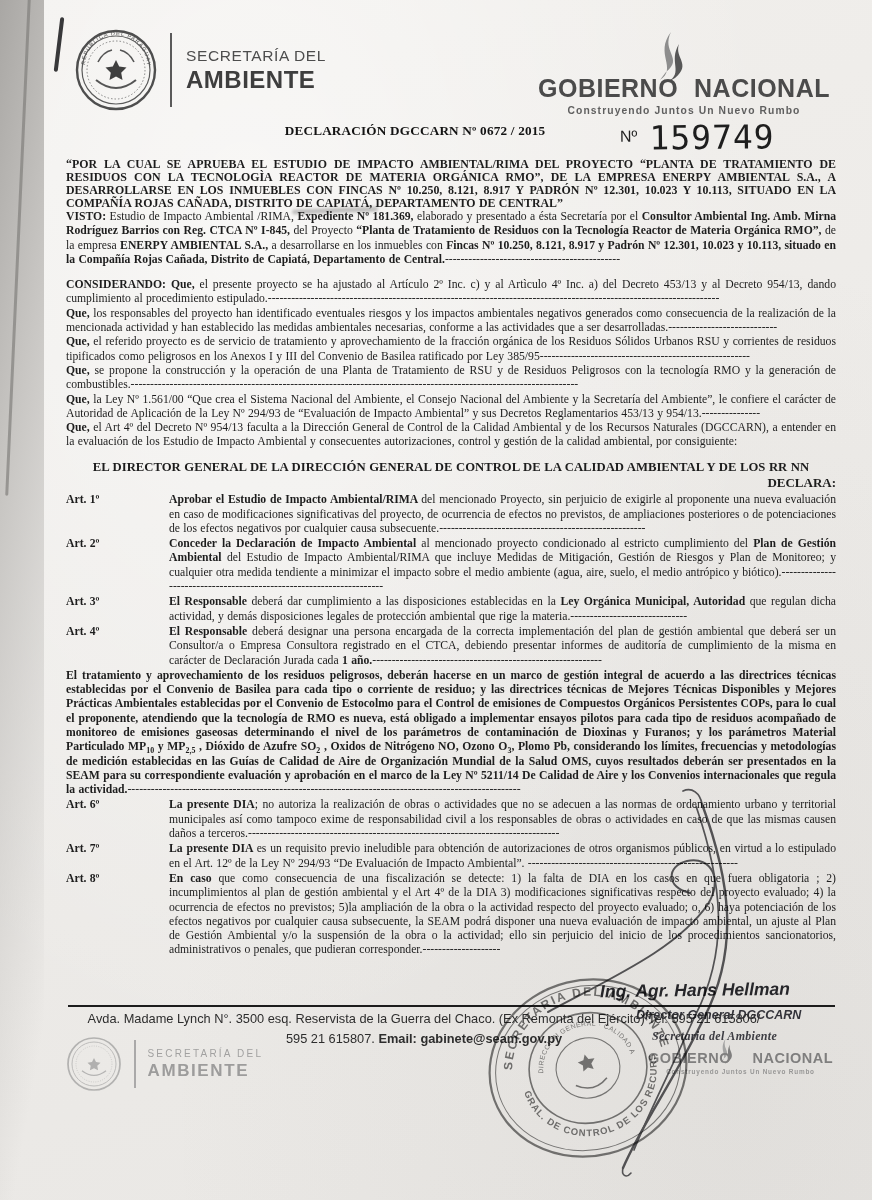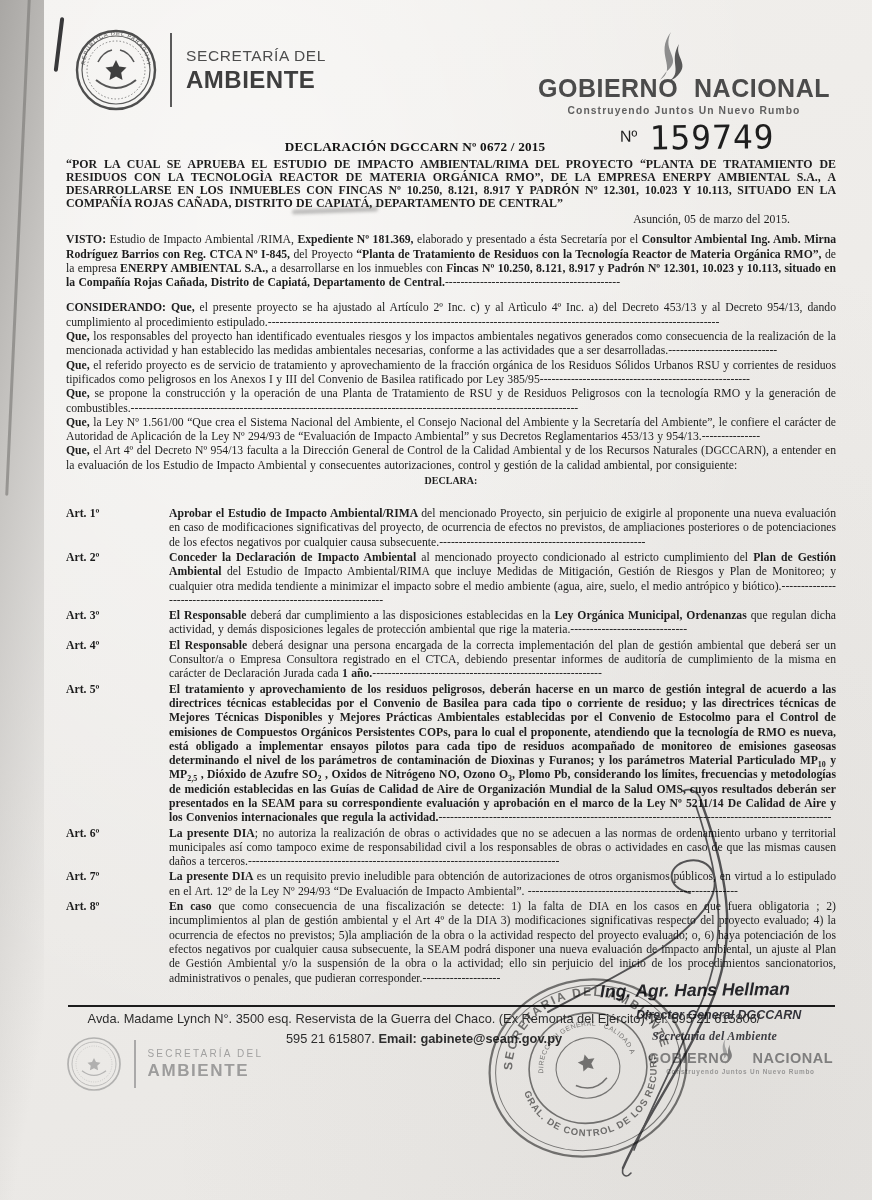--- a/index.html
+++ b/index.html
@@ -29,34 +29,34 @@
   .gn-swoosh{position:absolute;left:108px;top:0;}
   .gn-words{display:flex;justify-content:space-between;margin-top:50px;
         font-family:"Liberation Sans",sans-serif;font-weight:bold;font-size:25px;color:#4b4b4b;
         transform:scaleY(1.05);letter-spacing:.5px;}
   .gn-tagline{margin-top:2px;font-family:"Liberation Sans",sans-serif;font-size:10.3px;font-weight:bold;
         letter-spacing:1.1px;color:#5f5f5f;text-align:center;white-space:nowrap;}
   .stamp-number{position:absolute;left:620px;top:118px;transform:rotate(-.6deg);white-space:nowrap;}
   .stamp-number .no{font-family:"Liberation Sans",sans-serif;font-size:16px;color:#222;vertical-align:8px;margin-right:12px;}
   .stamp-number .digits{font-family:"DejaVu Sans Mono",monospace;font-size:33px;letter-spacing:1px;color:#1e1e1e;}
 
-  .doc-title{position:absolute;left:0;top:139px;width:830px;text-align:center;
+  .doc-title{position:absolute;left:0;top:123px;width:830px;text-align:center;
         font-weight:bold;font-size:13.2px;color:#141414;letter-spacing:.2px;}
 
   
   .body{position:absolute;left:66px;top:158px;width:770px;font-size:11.7px;line-height:14.3px;
         text-align:justify;word-spacing:.4px;}
   p.doc{margin:0;text-align:justify;}
   .b{font-weight:bold;}
   sub{font-size:.68em;line-height:0;}
   .opening{font-weight:bold;font-size:11.9px;line-height:13px;}
   .dateline{text-align:right;padding-right:46px;margin:3px 0 6px 0;}
   .visto-wrap{margin-bottom:11px;}
   .declara-h1{font-weight:bold;text-align:center;font-size:12.7px;line-height:16.5px;margin-top:9px;}
-  .declara-h2{font-weight:bold;text-align:center;font-size:10px;line-height:16px;margin-bottom:18px;}
+  .declara-h2{font-weight:bold;text-align:right;font-size:13px;line-height:16px;margin-bottom:2px;}
   .article{display:flex;margin-bottom:1px;gap:32px;}
   .article-label{width:71px;flex-shrink:0;font-weight:bold;}
   .article-body{flex:1;text-align:justify;}
 
   
   .sig-name{position:absolute;left:600px;top:980px;font-family:"Liberation Sans",sans-serif;
         font-style:italic;font-weight:bold;font-size:17.5px;color:#26262a;transform:rotate(-.8deg);white-space:nowrap;}
   .sig-title{position:absolute;left:636px;top:1008px;font-family:"Liberation Sans",sans-serif;
         font-style:italic;font-weight:bold;font-size:12.5px;color:#33333a;white-space:nowrap;}
   .sig-org{position:absolute;left:652px;top:1029px;font-family:"Liberation Serif",serif;
@@ -121,52 +121,51 @@
   </div>
 
   <div class="stamp-number">
     <span class="no">Nº</span><span class="digits">159749</span>
   </div>
 
   <div class="doc-title">DECLARACIÓN DGCCARN Nº 0672  / 2015</div>
 
   <div class="body">
     <p class="doc opening"><span class="b">“POR LA CUAL SE APRUEBA EL ESTUDIO DE IMPACTO AMBIENTAL/RIMA DEL PROYECTO “PLANTA DE TRATAMIENTO DE RESIDUOS CON LA TECNOLOGÌA REACTOR DE MATERIA ORGÁNICA RMO”, DE LA EMPRESA ENERPY AMBIENTAL S.A.,  A DESARROLLARSE EN LOS INMUEBLES CON FINCAS Nº 10.250, 8.121, 8.917 Y PADRÓN Nº 12.301, 10.023 Y 10.113, SITUADO EN LA COMPAÑÍA ROJAS CAÑADA, DISTRITO DE CAPIATÁ, DEPARTAMENTO DE CENTRAL”</span></p>
-    <div class="dateline">Asunción,   05  de   marzo del 2015.</div>
     <div class="visto-wrap">
       <p class="doc"><span class="b">VISTO: </span><span>Estudio de Impacto Ambiental /RIMA, </span><span class="b">Expediente Nº 181.369, </span><span>elaborado y  presentado a ésta Secretaría por el  </span><span class="b">Consultor Ambiental Ing. Amb. Mirna Rodríguez Barrios con Reg. CTCA Nº I-845, </span><span>del Proyecto </span><span class="b">“Planta de Tratamiento de Residuos con la Tecnología Reactor de Materia Orgánica RMO”, </span><span>de la empresa </span><span class="b">ENERPY AMBIENTAL S.A., </span><span> a desarrollarse en los inmuebles con </span><span class="b">Fincas Nº 10.250, 8.121, 8.917 y Padrón Nº 12.301, 10.023 y 10.113, </span><span class="b">situado en la Compañía Rojas Cañada, Distrito de Capiatá, Departamento de Central.</span><span>---------------------------------------------</span></p>
     </div>
     <div>
         <p class="doc"><span class="b">CONSIDERANDO: Que,</span><span> el presente proyecto se ha ajustado al Artículo 2º Inc. c) y al Artìculo  4º Inc. a) del Decreto 453/13 y al Decreto 954/13, dando cumplimiento al procedimiento estipulado.</span><span>--------------------------------------------------------------------------------------------------------------------</span></p>
         <p class="doc"><span class="b">Que,</span><span> los responsables del proyecto han identificado eventuales riesgos y los impactos ambientales negativos generados como consecuencia de la realización de la mencionada actividad y han establecido las medidas ambientales necesarias, conforme a las actividades  que a ser desarrolladas.</span><span>----------------------------</span></p>
         <p class="doc"><span class="b">Que,</span><span> el referido proyecto es de servicio de tratamiento y aprovechamiento de la fracción orgánica de los Residuos Sólidos Urbanos RSU y corrientes de residuos tipificados como peligrosos en los Anexos I y III del Convenio de Basilea ratificado por Ley 385/95</span><span>------------------------------------------------------</span></p>
         <p class="doc"><span class="b">Que,</span><span> se propone la construcción y la operación de una Planta de Tratamiento de RSU y de Residuos Peligrosos con la tecnología  RMO y la generación de combustibles.</span><span>-------------------------------------------------------------------------------------------------------------------</span></p>
         <p class="doc"><span class="b">Que,</span><span> la Ley Nº 1.561/00 “Que crea el Sistema Nacional del Ambiente, el Consejo Nacional del Ambiente y la Secretaría del Ambiente”,  le confiere el carácter de Autoridad de Aplicación de la Ley Nº 294/93 de “Evaluación de Impacto Ambiental” y sus Decretos Reglamentarios 453/13 y 954/13.</span><span>---------------</span></p>
         <p class="doc"><span class="b">Que,</span><span> el Art 4º del Decreto Nº 954/13 faculta a la Dirección General de Control de la Calidad Ambiental y de los Recursos Naturales (DGCCARN), a entender en la evaluación de los Estudio de Impacto Ambiental y consecuentes autorizaciones, control  y gestión de la calidad ambiental, por consiguiente:</span></p>
       </div>
+    <div class="declara-h1">EL DIRECTOR GENERAL DE LA DIRECCIÓN GENERAL DE CONTROL DE LA CALIDAD AMBIENTAL Y DE LOS RR NN</div>
     <div class="declara-h2">DECLARA:</div>
     <div>
         <div class="article">
           <div class="article-label">Art. 1º</div>
           <div class="article-body"><span class="b">Aprobar el Estudio de Impacto Ambiental/RIMA </span><span>del mencionado Proyecto, sin perjuicio de exigirle al proponente una nueva evaluación en caso de modificaciones significativas del proyecto, de ocurrencia de efectos no previstos, de ampliaciones posteriores o de potenciaciones de los efectos negativos por cualquier causa subsecuente.</span><span>-----------------------------------------------------</span></div>
         </div>
         <div class="article">
           <div class="article-label">Art. 2º</div>
           <div class="article-body"><span class="b">Conceder la Declaración de Impacto Ambiental </span><span>al mencionado proyecto condicionado al estricto cumplimiento del </span><span class="b">Plan de Gestión Ambiental </span><span>del Estudio de Impacto Ambiental/RIMA  que incluye Medidas de Mitigación, Gestión de Riesgos y Plan de Monitoreo; y cualquier otra medida tendiente a minimizar el impacto sobre el medio ambiente (agua, aire, suelo, el medio antrópico y biótico).</span><span>---------------------------------------------------------------------</span></div>
         </div>
         <div class="article">
           <div class="article-label">Art. 3º</div>
-          <div class="article-body"><span class="b">El Responsable </span><span>deberá dar cumplimiento a las disposiciones establecidas en la </span><span class="b">Ley Orgánica Municipal,  Ordenanzas </span><span>que regulan dicha actividad, y demás disposiciones legales de protección ambiental que rige la materia.</span><span>------------------------------</span></div>
+          <div class="article-body"><span class="b">El Responsable </span><span>deberá dar cumplimiento a las disposiciones establecidas en la </span><span class="b">Ley Orgánica Municipal,  Autoridad </span><span>que regulan dicha actividad, y demás disposiciones legales de protección ambiental que rige la materia.</span><span>------------------------------</span></div>
         </div>
         <div class="article">
           <div class="article-label">Art. 4º</div>
           <div class="article-body"><span class="b">El Responsable </span><span>deberá designar una  persona encargada de la correcta implementación del plan de gestión ambiental que deberá ser un Consultor/a  o Empresa Consultora registrado en el CTCA, debiendo presentar informes de auditoría de cumplimiento de la misma en carácter de Declaración Jurada cada </span><span class="b">1 año.</span><span>-----------------------------------------------------------</span></div>
         </div>
         <div class="article">
-          <div class="article-label">Art. 5º</div>
           <div class="article-body"><span class="b">El tratamiento y aprovechamiento de los residuos peligrosos, deberán hacerse en un marco de gestión integral de acuerdo a las directrices técnicas establecidas por el Convenio de Basilea para cada tipo o corriente de residuo; y las directrices técnicas de Mejores Técnicas Disponibles y Mejores Prácticas Ambientales establecidas por el Convenio de Estocolmo para el Control de emisiones de Compuestos Orgánicos Persistentes COPs,  para lo cual el proponente, atendiendo que la tecnología de RMO es nueva, está obligado a implementar ensayos pilotos para cada tipo de residuos acompañado de monitoreo de emisiones gaseosas determinando el nivel de los parámetros de contaminación de Dioxinas y Furanos; y los parámetros Material Particulado MP</span><sub class="b">10</sub><span class="b"> y MP</span><sub class="b">2,5</sub><span class="b"> , Dióxido de Azufre SO</span><sub class="b">2</sub><span class="b"> , Oxidos de Nitrógeno NO, Ozono O</span><sub class="b">3</sub><span class="b">, Plomo Pb, considerando los límites, frecuencias y metodologías de medición establecidas en las Guías de Calidad de Aire de Organización Mundial de la Salud OMS, cuyos resultados deberán ser presentados en la SEAM para su correspondiente evaluación y aprobación en el marco de la Ley Nº 5211/14 De Calidad de Aire y los Convenios internacionales que regula la actividad.</span><span>-----------------------------------------------------------------------------------------------------</span></div>
         </div>
         <div class="article">
           <div class="article-label">Art. 6º</div>
           <div class="article-body"><span class="b">La presente DIA</span><span>; no autoriza la realización de obras o actividades que no se adecuen a las normas de ordenamiento  urbano y territorial municipales así como tampoco exime de responsabilidad civil a los responsables de obras o actividades en caso de que las mismas causen daños a terceros.</span><span>--------------------------------------------------------------------------------</span></div>
         </div>
         <div class="article">
           <div class="article-label">Art. 7º</div>
           <div class="article-body"><span class="b">La presente DIA </span><span>es un requisito previo ineludible para obtención de autorizaciones de otros organismos públicos, en virtud a lo estipulado en el Art. 12º de la Ley Nº 294/93 “De Evaluación de Impacto Ambiental”. </span><span>------------------------------------------------------</span></div>
         </div>

